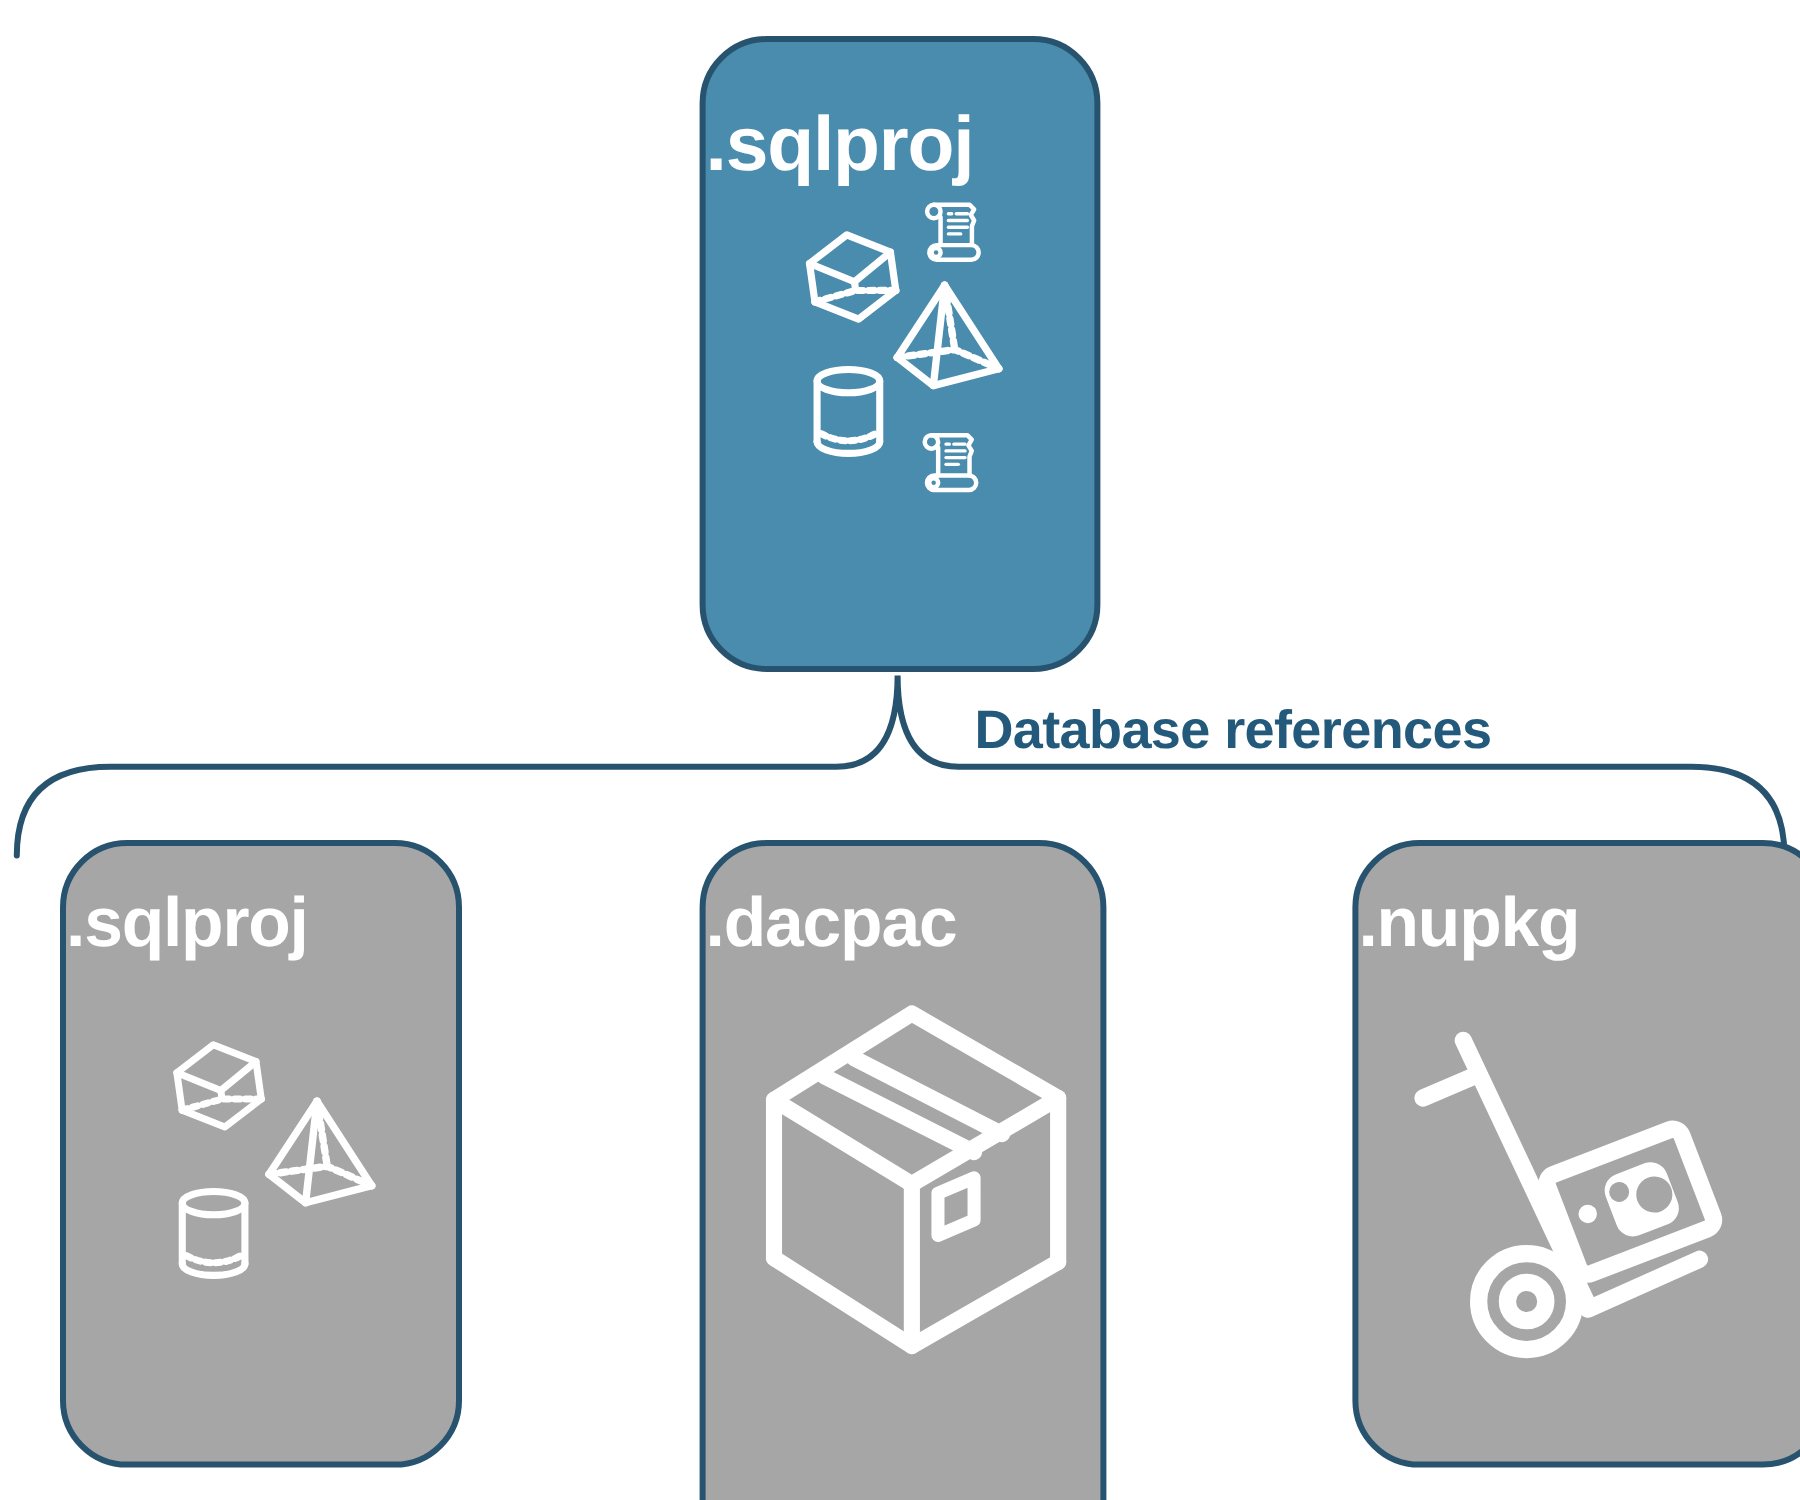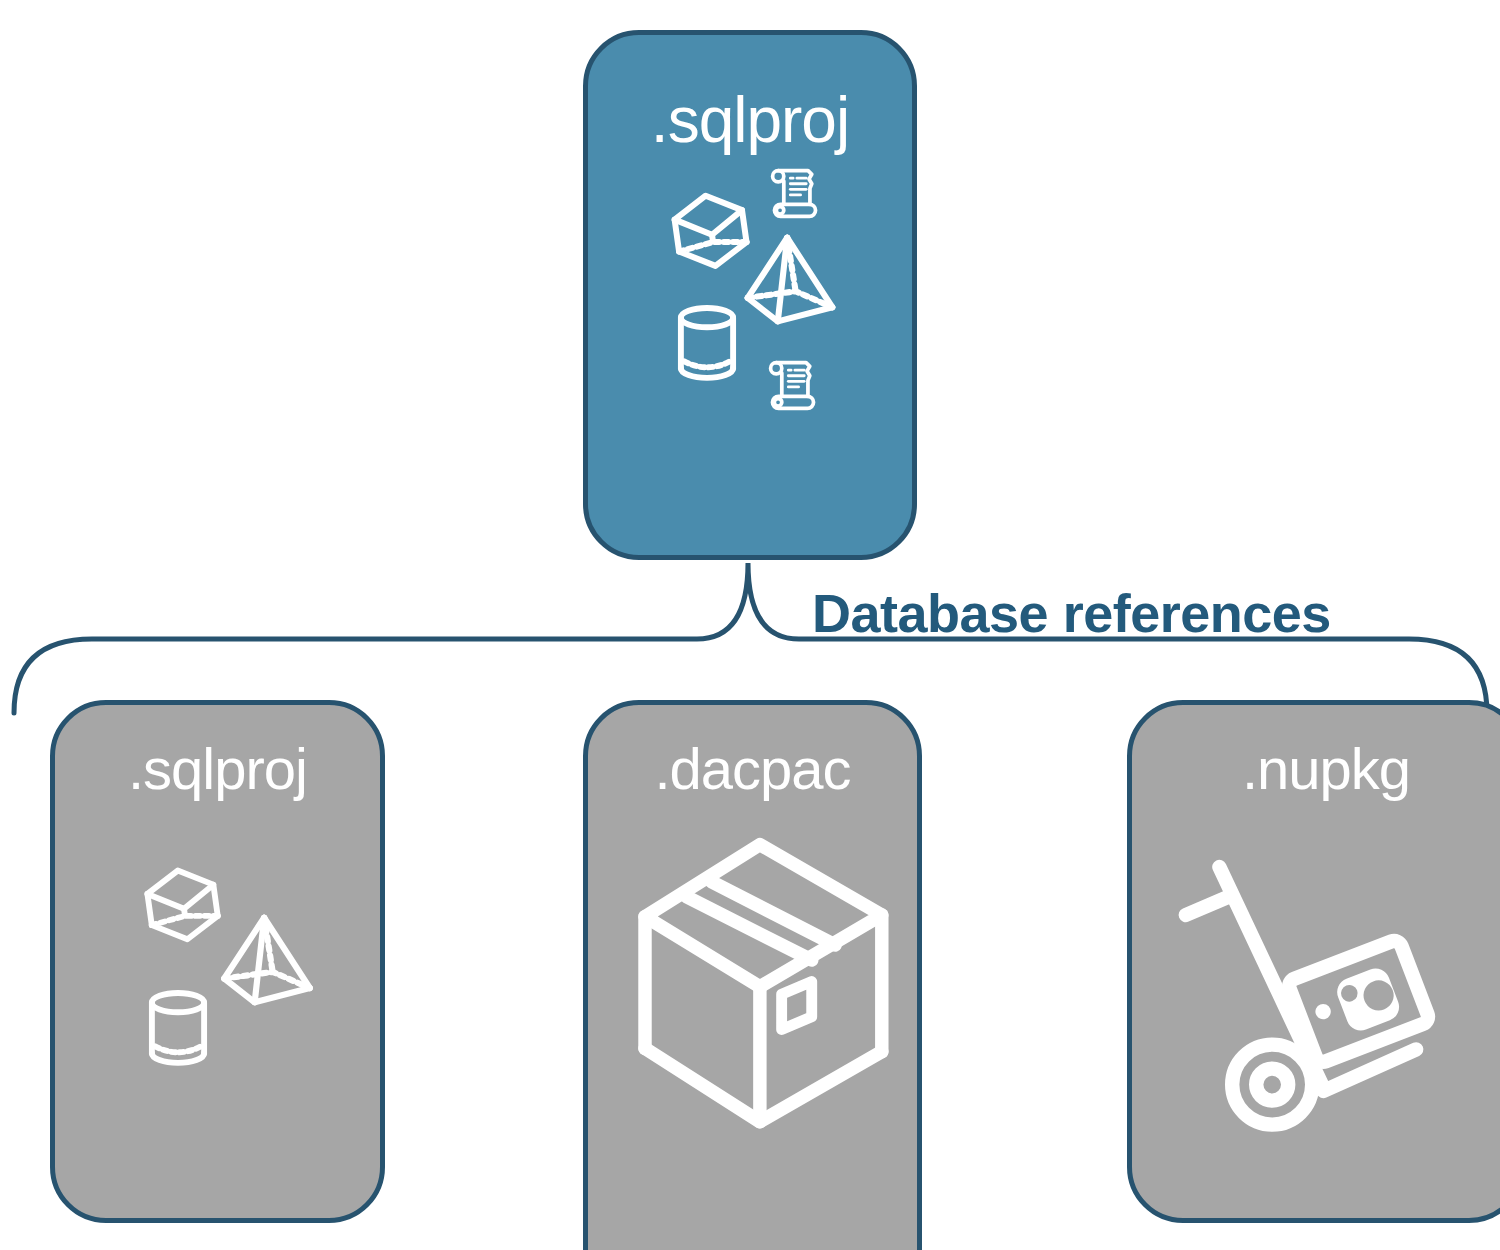--- a/index.html
+++ b/index.html
@@ -11,30 +11,30 @@
   .node {
     position:absolute; box-sizing:border-box;
     border:5px solid #27536F; border-radius:56px;
   }
   .node.root  { background:#4A8CAD; left:583px; top:30px;  width:334px; height:530px; }
   .node.child { background:#A6A6A6; }
   .node.c1 { left:50px;   top:700px; width:335px; height:523px; }
   .node.c2 { left:583px;  top:700px; width:339px; height:636px; }
   .node.c3 { left:1115px; top:700px; width:398px; height:523px;margin-left:12px; }
   .node-label {
-    position:absolute; left:0; right:0; text-align:center;
-    color:#ffffff; font-weight:normal; letter-spacing:-1px;
+    position:absolute; left:0; right:0; text-align:left;
+    color:#ffffff; font-weight:bold; letter-spacing:-1px;
   }
   .root .node-label  { top:48px; font-size:64px; }
   .child .node-label { top:30px; font-size:58px; }
   .icon { position:absolute; }
   .brace { position:absolute; left:0; top:0; width:1500px; height:1250px; pointer-events:none; }
   .edge-label {
     position:absolute; left:812px; top:582px;
-    font-size:54px; font-weight:bold; letter-spacing:-0.5px;
+    font-size:45px; font-weight:bold; letter-spacing:-0.5px;
     color:#235A7C; white-space:nowrap;
   }
 </style>
 </head>
 <body>
 
 <div class="canvas">
 
   <div class="node root">
     <div class="node-label">.sqlproj</div>

